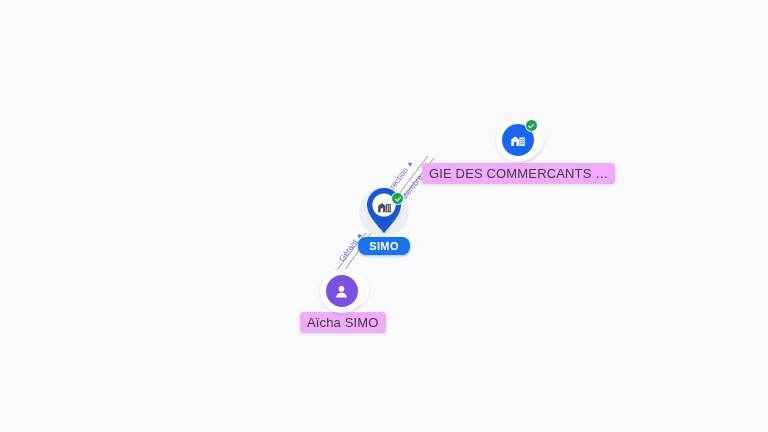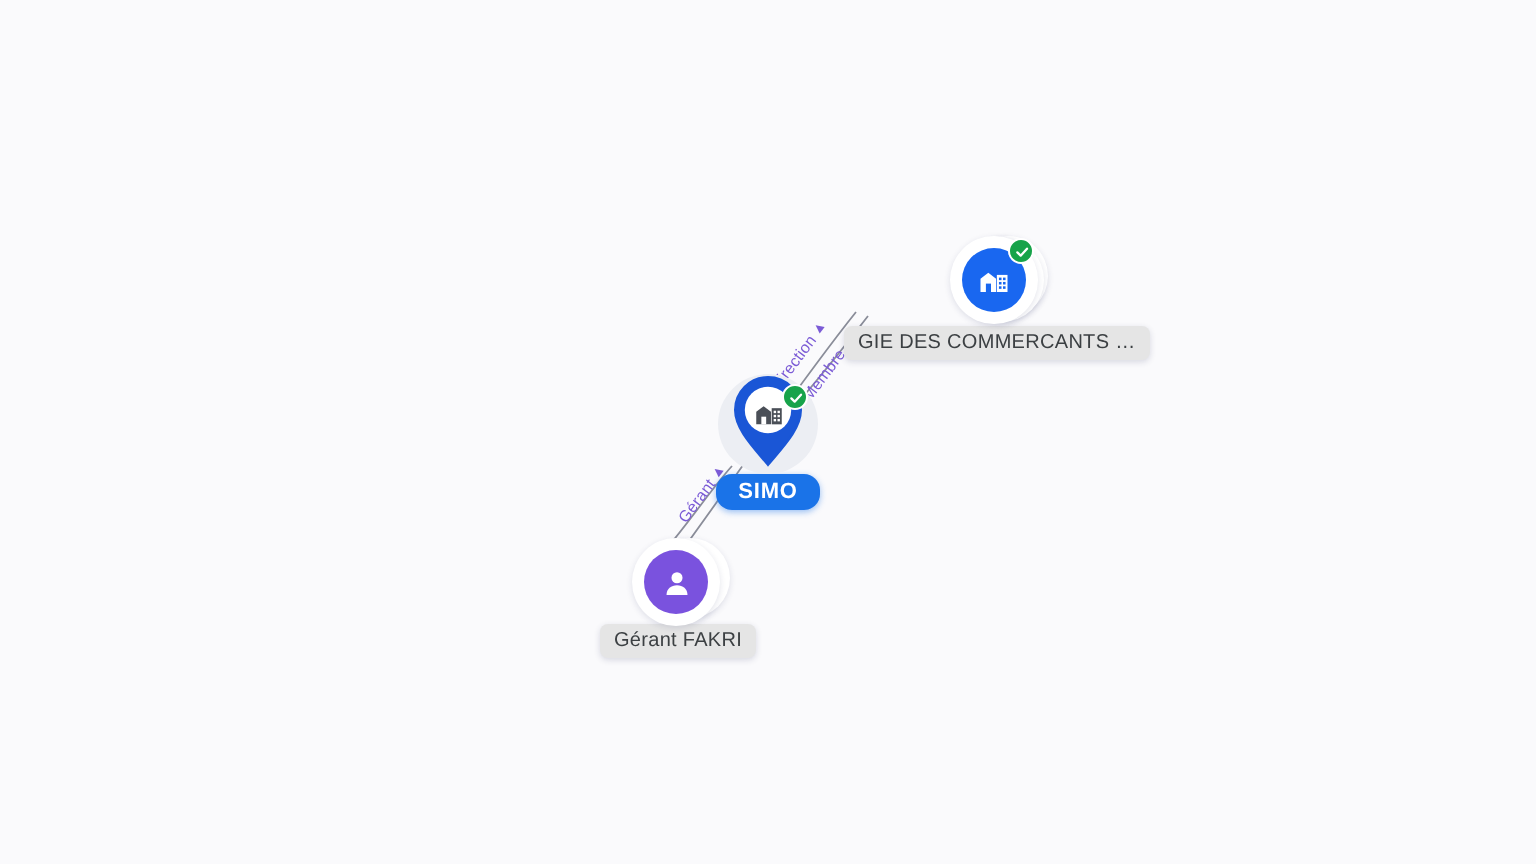--- a/index.html
+++ b/index.html
@@ -108,24 +108,24 @@
     border: 1.5px solid #ffffff;
     display: flex;
     align-items: center;
     justify-content: center;
     box-sizing: border-box;
   }
 
   
   .caption {
     margin-top: 2px;
-    background: #e5e5e5;
+    background: #f0abfc;
     border-radius: 4px;
     padding: 3px 7px;
-    font-size: 10px;
+    font-size: 13px;
     color: #3c4043;
     white-space: nowrap;
     box-shadow: 0 1px 3px rgba(30,40,90,.16);
     letter-spacing: .15px;
   }
   .caption.pill {
     background: #1a73e8;
     color: #ffffff;
     border-radius: 8px;
     font-size: 11px;
@@ -261,16 +261,16 @@
     <div class="stack">
       <div class="card c3"></div>
       <div class="card c1"></div>
       <div class="disc person">
         <svg width="17" height="17" viewBox="0 0 24 24" aria-hidden="true">
           <circle cx="12" cy="8.3" r="3.9" fill="#ffffff"></circle>
           <path d="M4.6 20.4 C4.6 16.2 7.9 13.6 12 13.6 C16.1 13.6 19.4 16.2 19.4 20.4 Z" fill="#ffffff"></path>
         </svg>
       </div>
     </div>
-    <div class="caption" style="margin-top:-2px;">Gérant FAKRI</div>
+    <div class="caption" style="margin-top:-2px;">Aïcha SIMO</div>
   </div>
 
 </div>
 
 </body></html>

